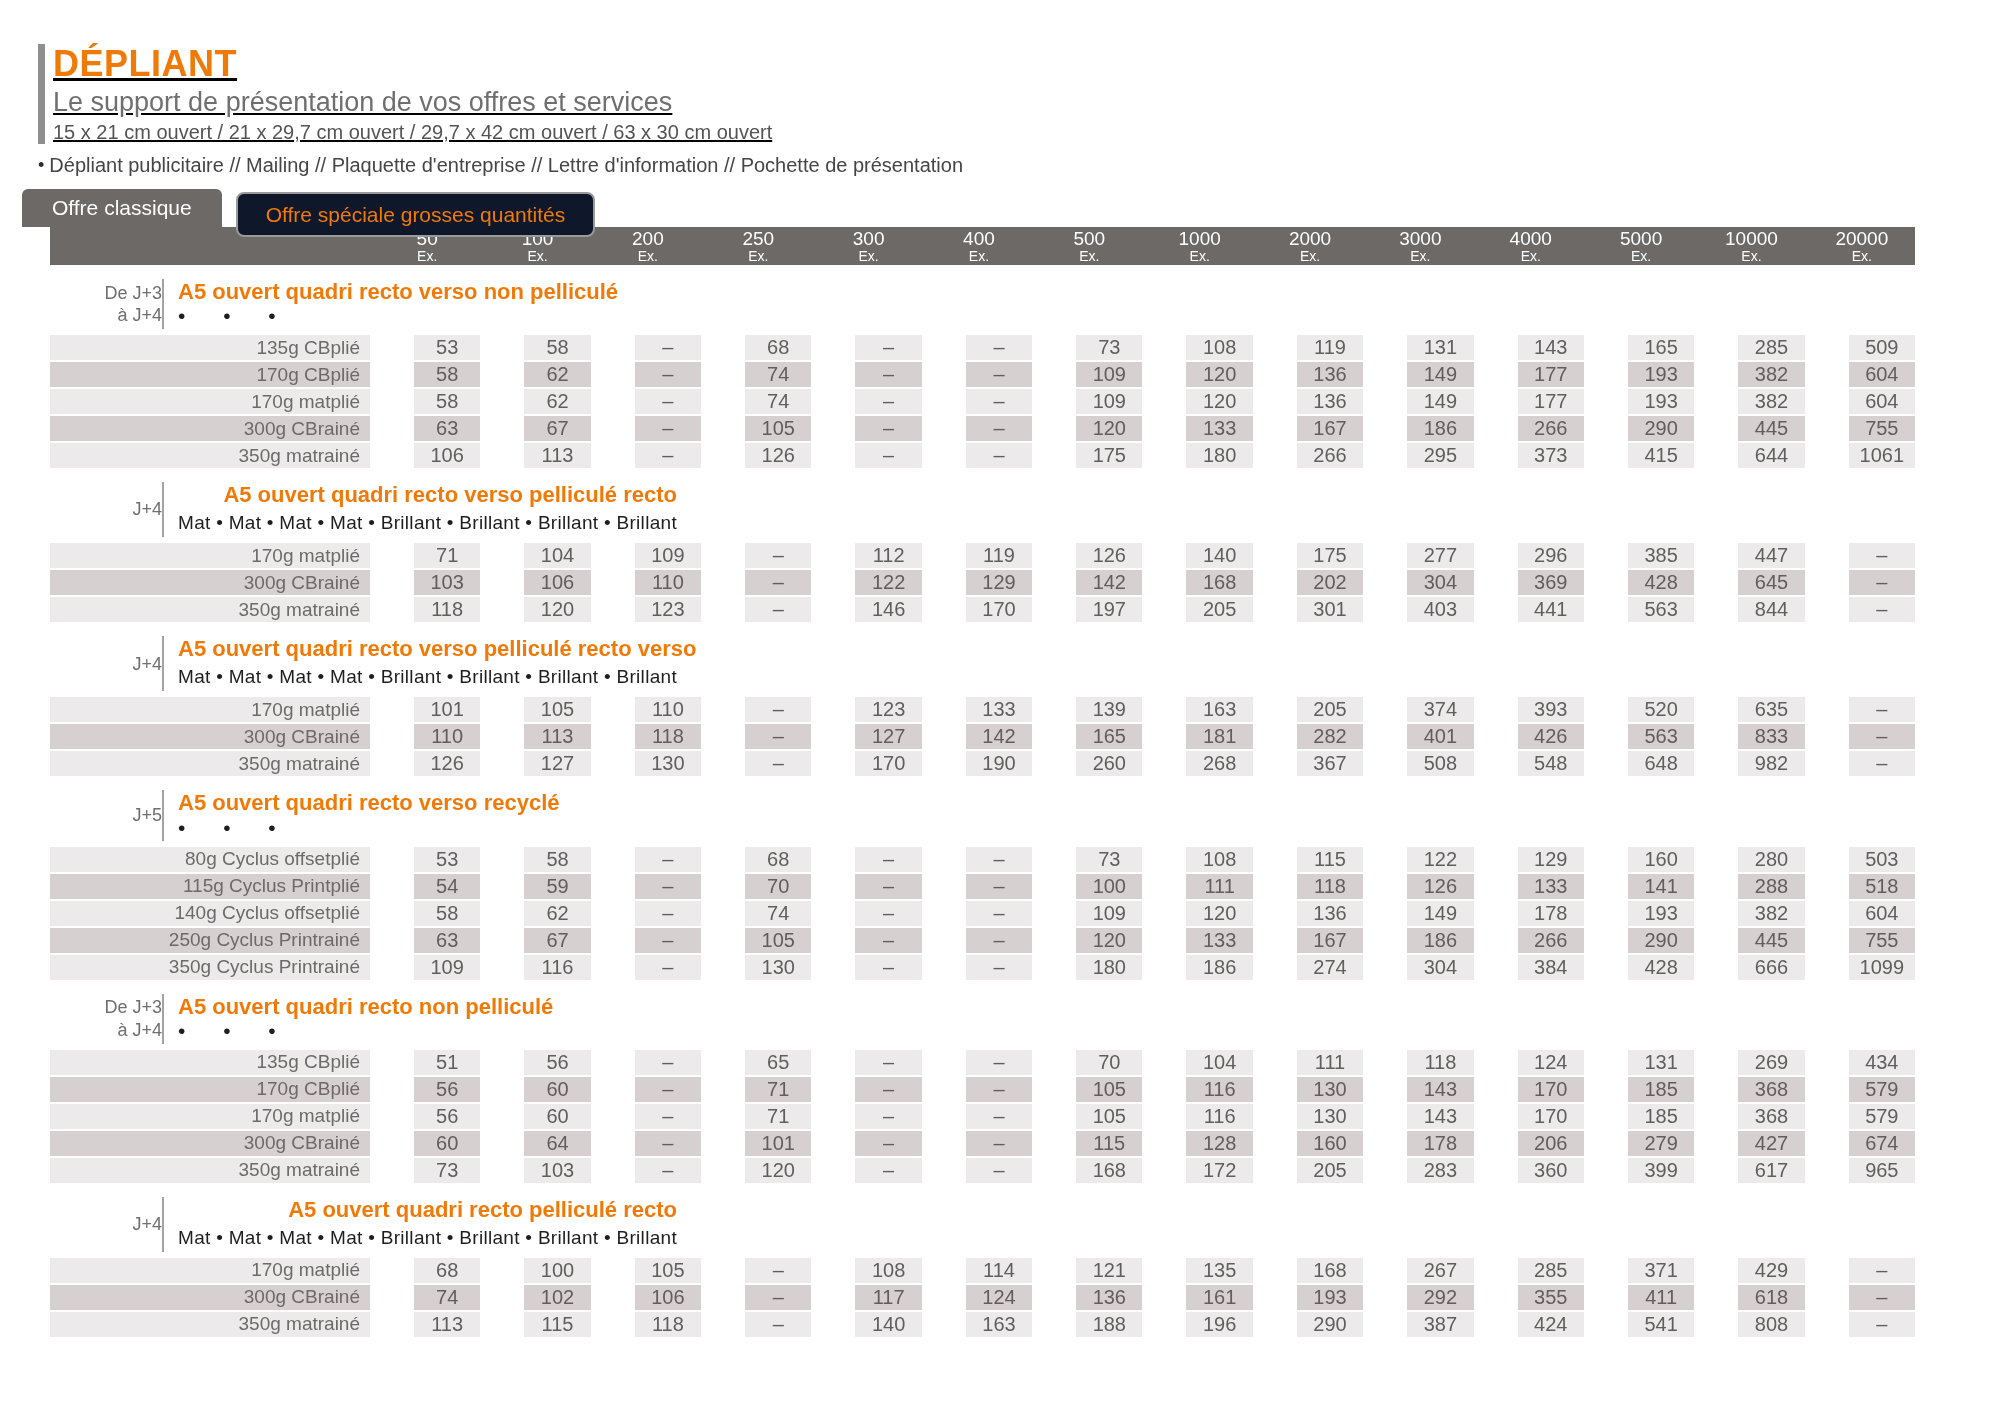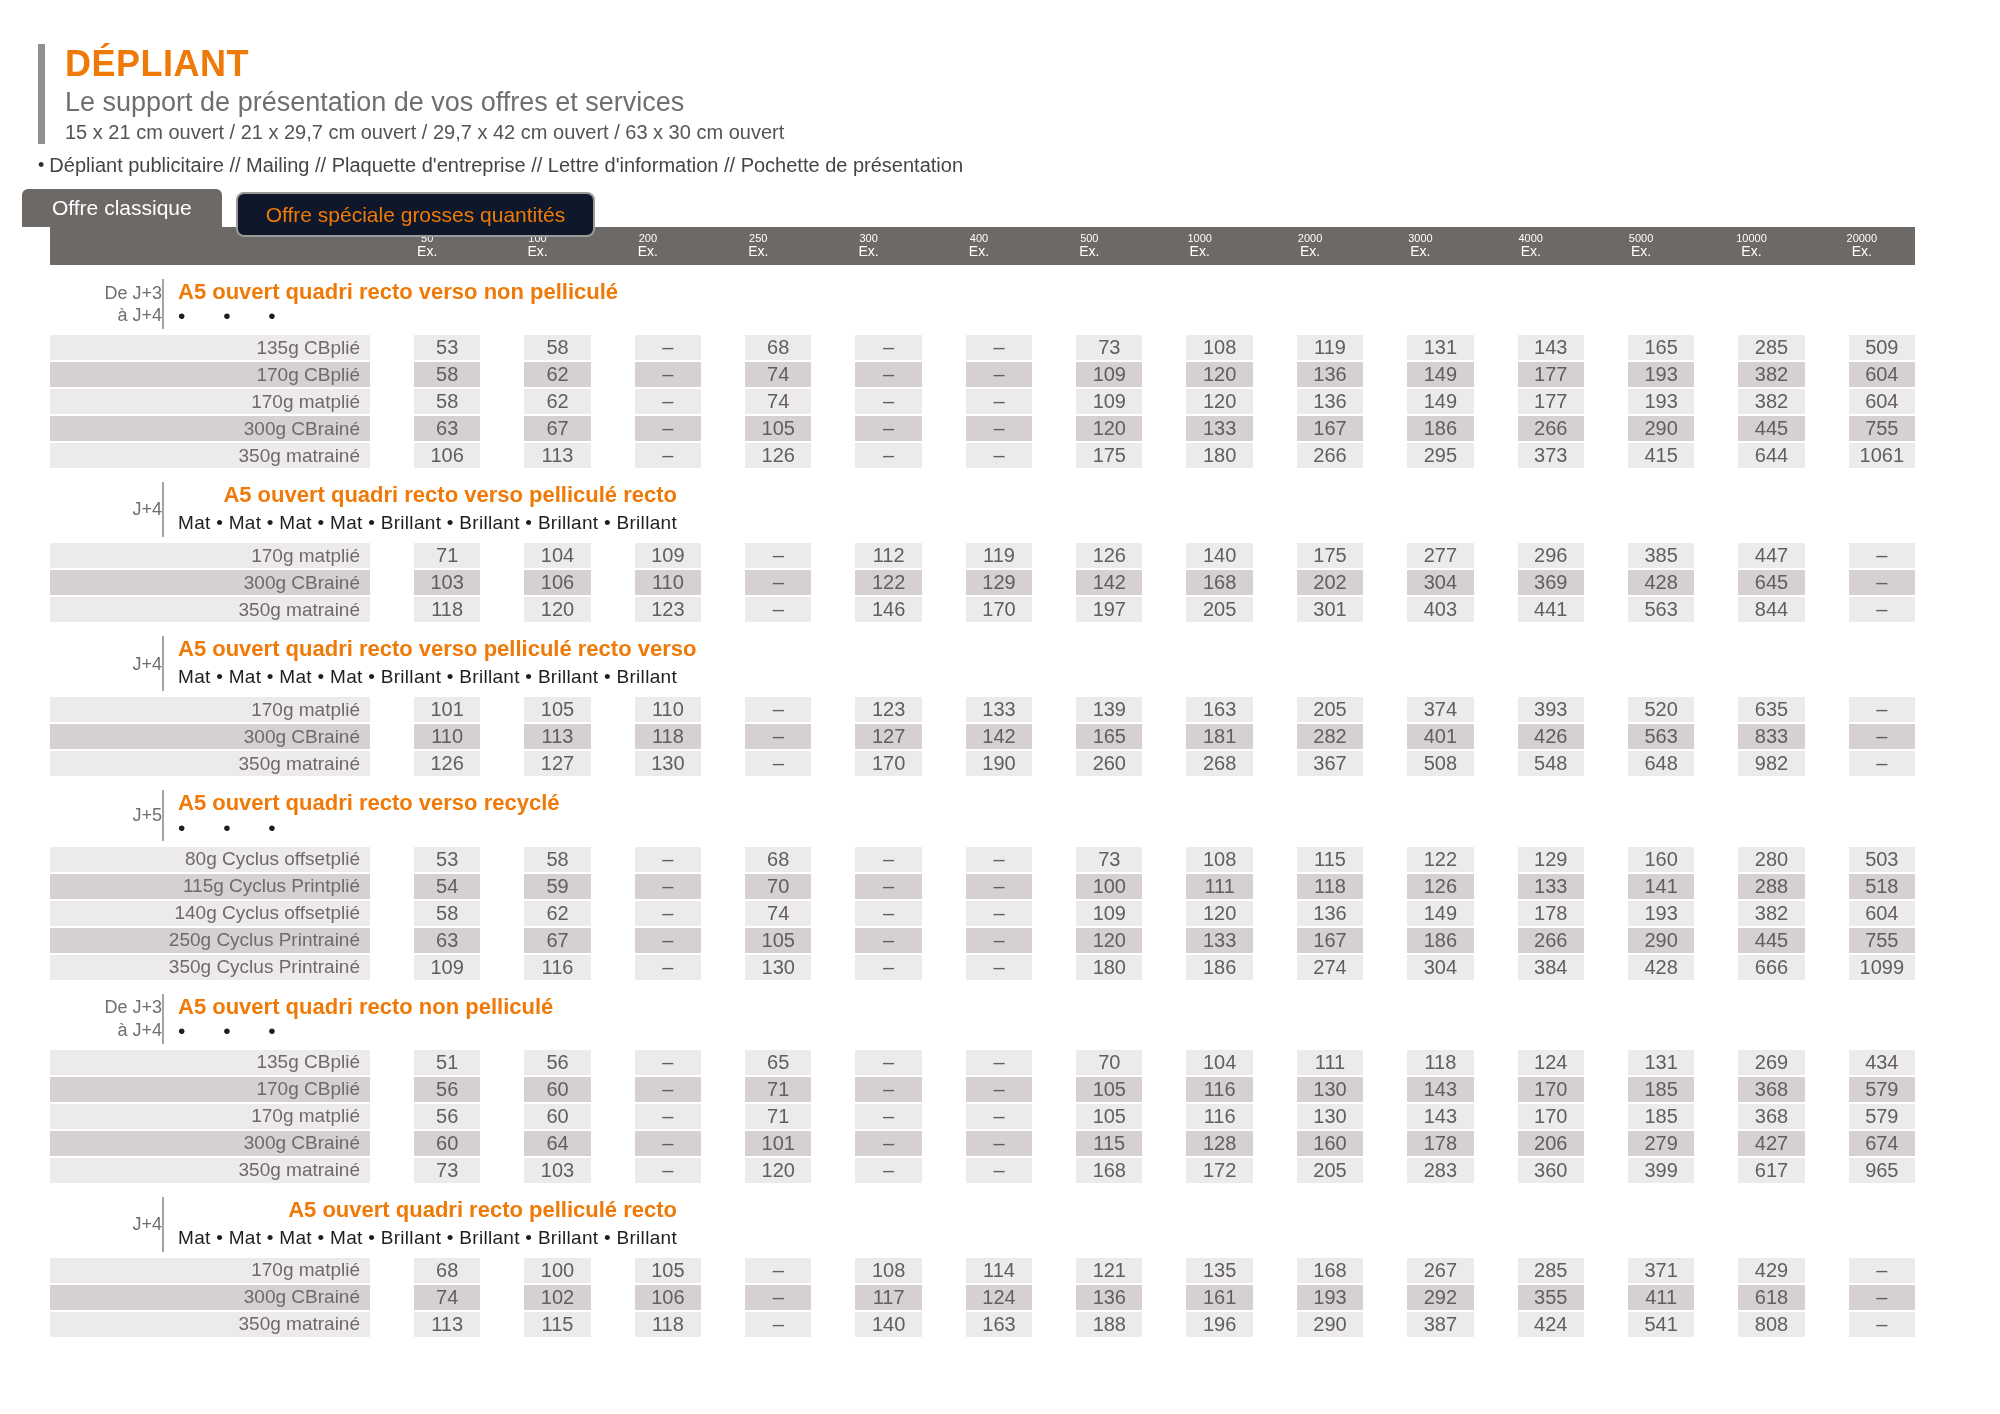--- a/index.html
+++ b/index.html
@@ -8,21 +8,22 @@
     position:relative;
     width:2000px; height:1414px;
     background:#fff;
     font-family:"Liberation Sans","DejaVu Sans",sans-serif;
     overflow:hidden;
   }
   
   .doc-header {
     margin:44px 15px 0 38px;
     border-left:7px solid #8f8f8f;
-    padding-left:20px;
+    padding-left:8px;
+    text-decoration:underline;
   }
   .doc-title {
     color:var(--accent);
     font-size:36px; font-weight:bold;
     line-height:40px; letter-spacing:0.5px;
   }
   .doc-subtitle {
     color:#6f6f6f; font-size:27px; line-height:32px; margin-top:2px;
   }
   .doc-formats {
@@ -57,21 +58,21 @@
   }
   
   .qty-bar {
     margin-left:50px; width:1865px; height:38px;
     background:var(--bar);
     display:grid; grid-template-columns:320px repeat(14,1fr); column-gap:4px;
     align-items:center;
     position:relative; z-index:1;
   }
   .bar-cell { text-align:center; color:#fff; line-height:1.12; }
-  .bar-num { font-size:11px; }
+  .bar-num { font-size:19px; }
   .bar-unit { font-size:14px; }
   
   .section { margin-top:14px; }
   .sec-head { display:flex; margin-left:50px; min-height:46px; }
   .sec-delay {
     width:112px; 
     display:flex; flex-direction:column; justify-content:center; align-items:flex-end;
     color:#6f6f6f; font-size:18px; line-height:1.25; text-align:right;
   }
   .sec-body {

